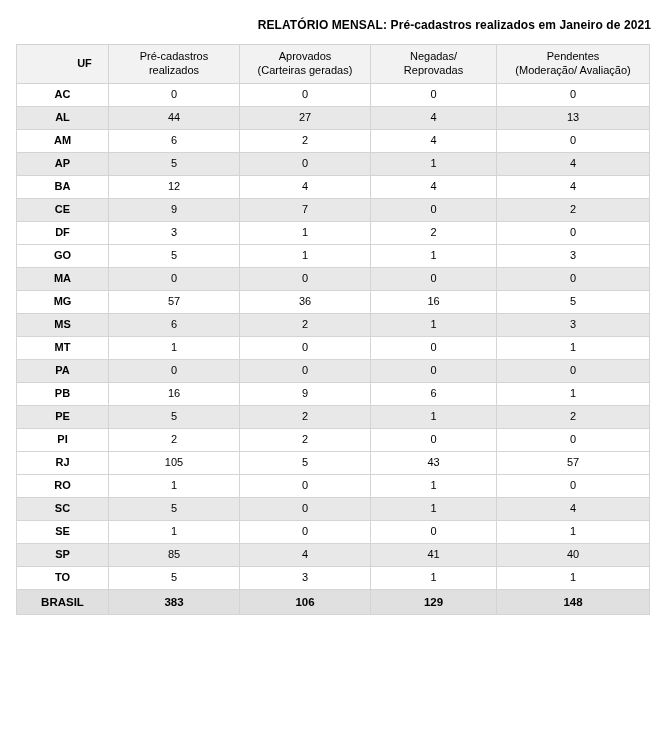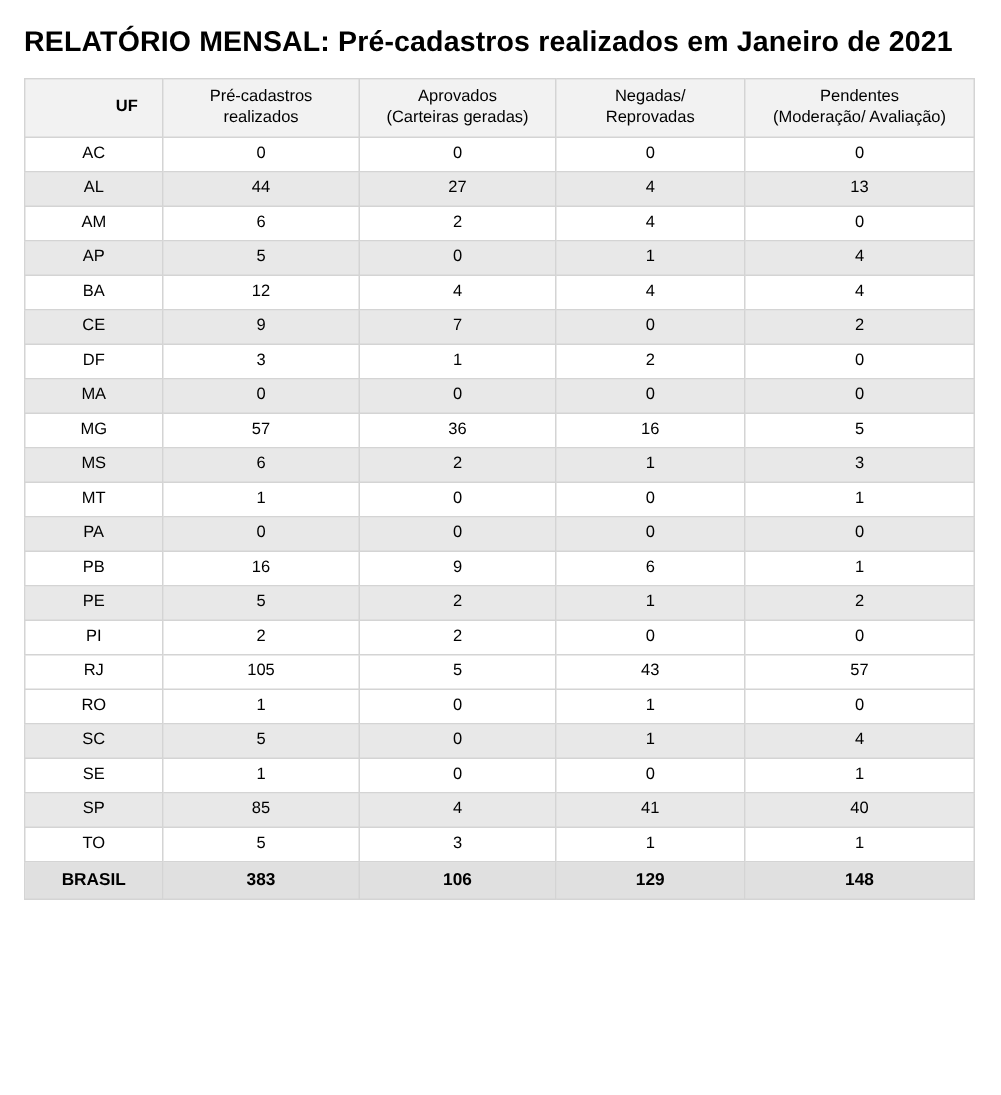--- a/index.html
+++ b/index.html
@@ -15,22 +15,22 @@
     overflow: hidden;
   }
   .page {
     width: 667px;
     height: 730px;
     box-sizing: border-box;
     padding: 14px 16px 0 16px;
     background: #ffffff;
   }
   .report-title {
-    text-align: left;
-    font-size: 19px;
+    text-align: right;
+    font-size: 12px;
     font-weight: bold;
     letter-spacing: 0.1px;
     padding: 4px 0 12px 0;
     color: #000000;
   }
   table.report {
     border-collapse: collapse;
     width: 633px;
     table-layout: fixed;
   }
@@ -65,21 +65,21 @@
   tbody td {
     height: 22px;
   }
   tbody tr.odd td {
     background: #ffffff;
   }
   tbody tr.even td {
     background: #e8e8e8;
   }
   tbody td.uf-cell {
-    font-weight: normal;
+    font-weight: bold;
   }
   tbody tr.total td {
     background: #e0e0e0;
     font-weight: bold;
     height: 24px;
     font-size: 11.5px;
     border-top: 1px solid #b9b9b9;
   }
 </style>
 </head>
@@ -162,20 +162,27 @@
           <td>0</td>
           <td>2</td>
         </tr>
         <tr class="odd">
           <td class="uf-cell">DF</td>
           <td>3</td>
           <td>1</td>
           <td>2</td>
           <td>0</td>
         </tr>
+        <tr class="odd">
+          <td class="uf-cell">GO</td>
+          <td>5</td>
+          <td>1</td>
+          <td>1</td>
+          <td>3</td>
+        </tr>
         <tr class="even">
           <td class="uf-cell">MA</td>
           <td>0</td>
           <td>0</td>
           <td>0</td>
           <td>0</td>
         </tr>
         <tr class="odd">
           <td class="uf-cell">MG</td>
           <td>57</td>

